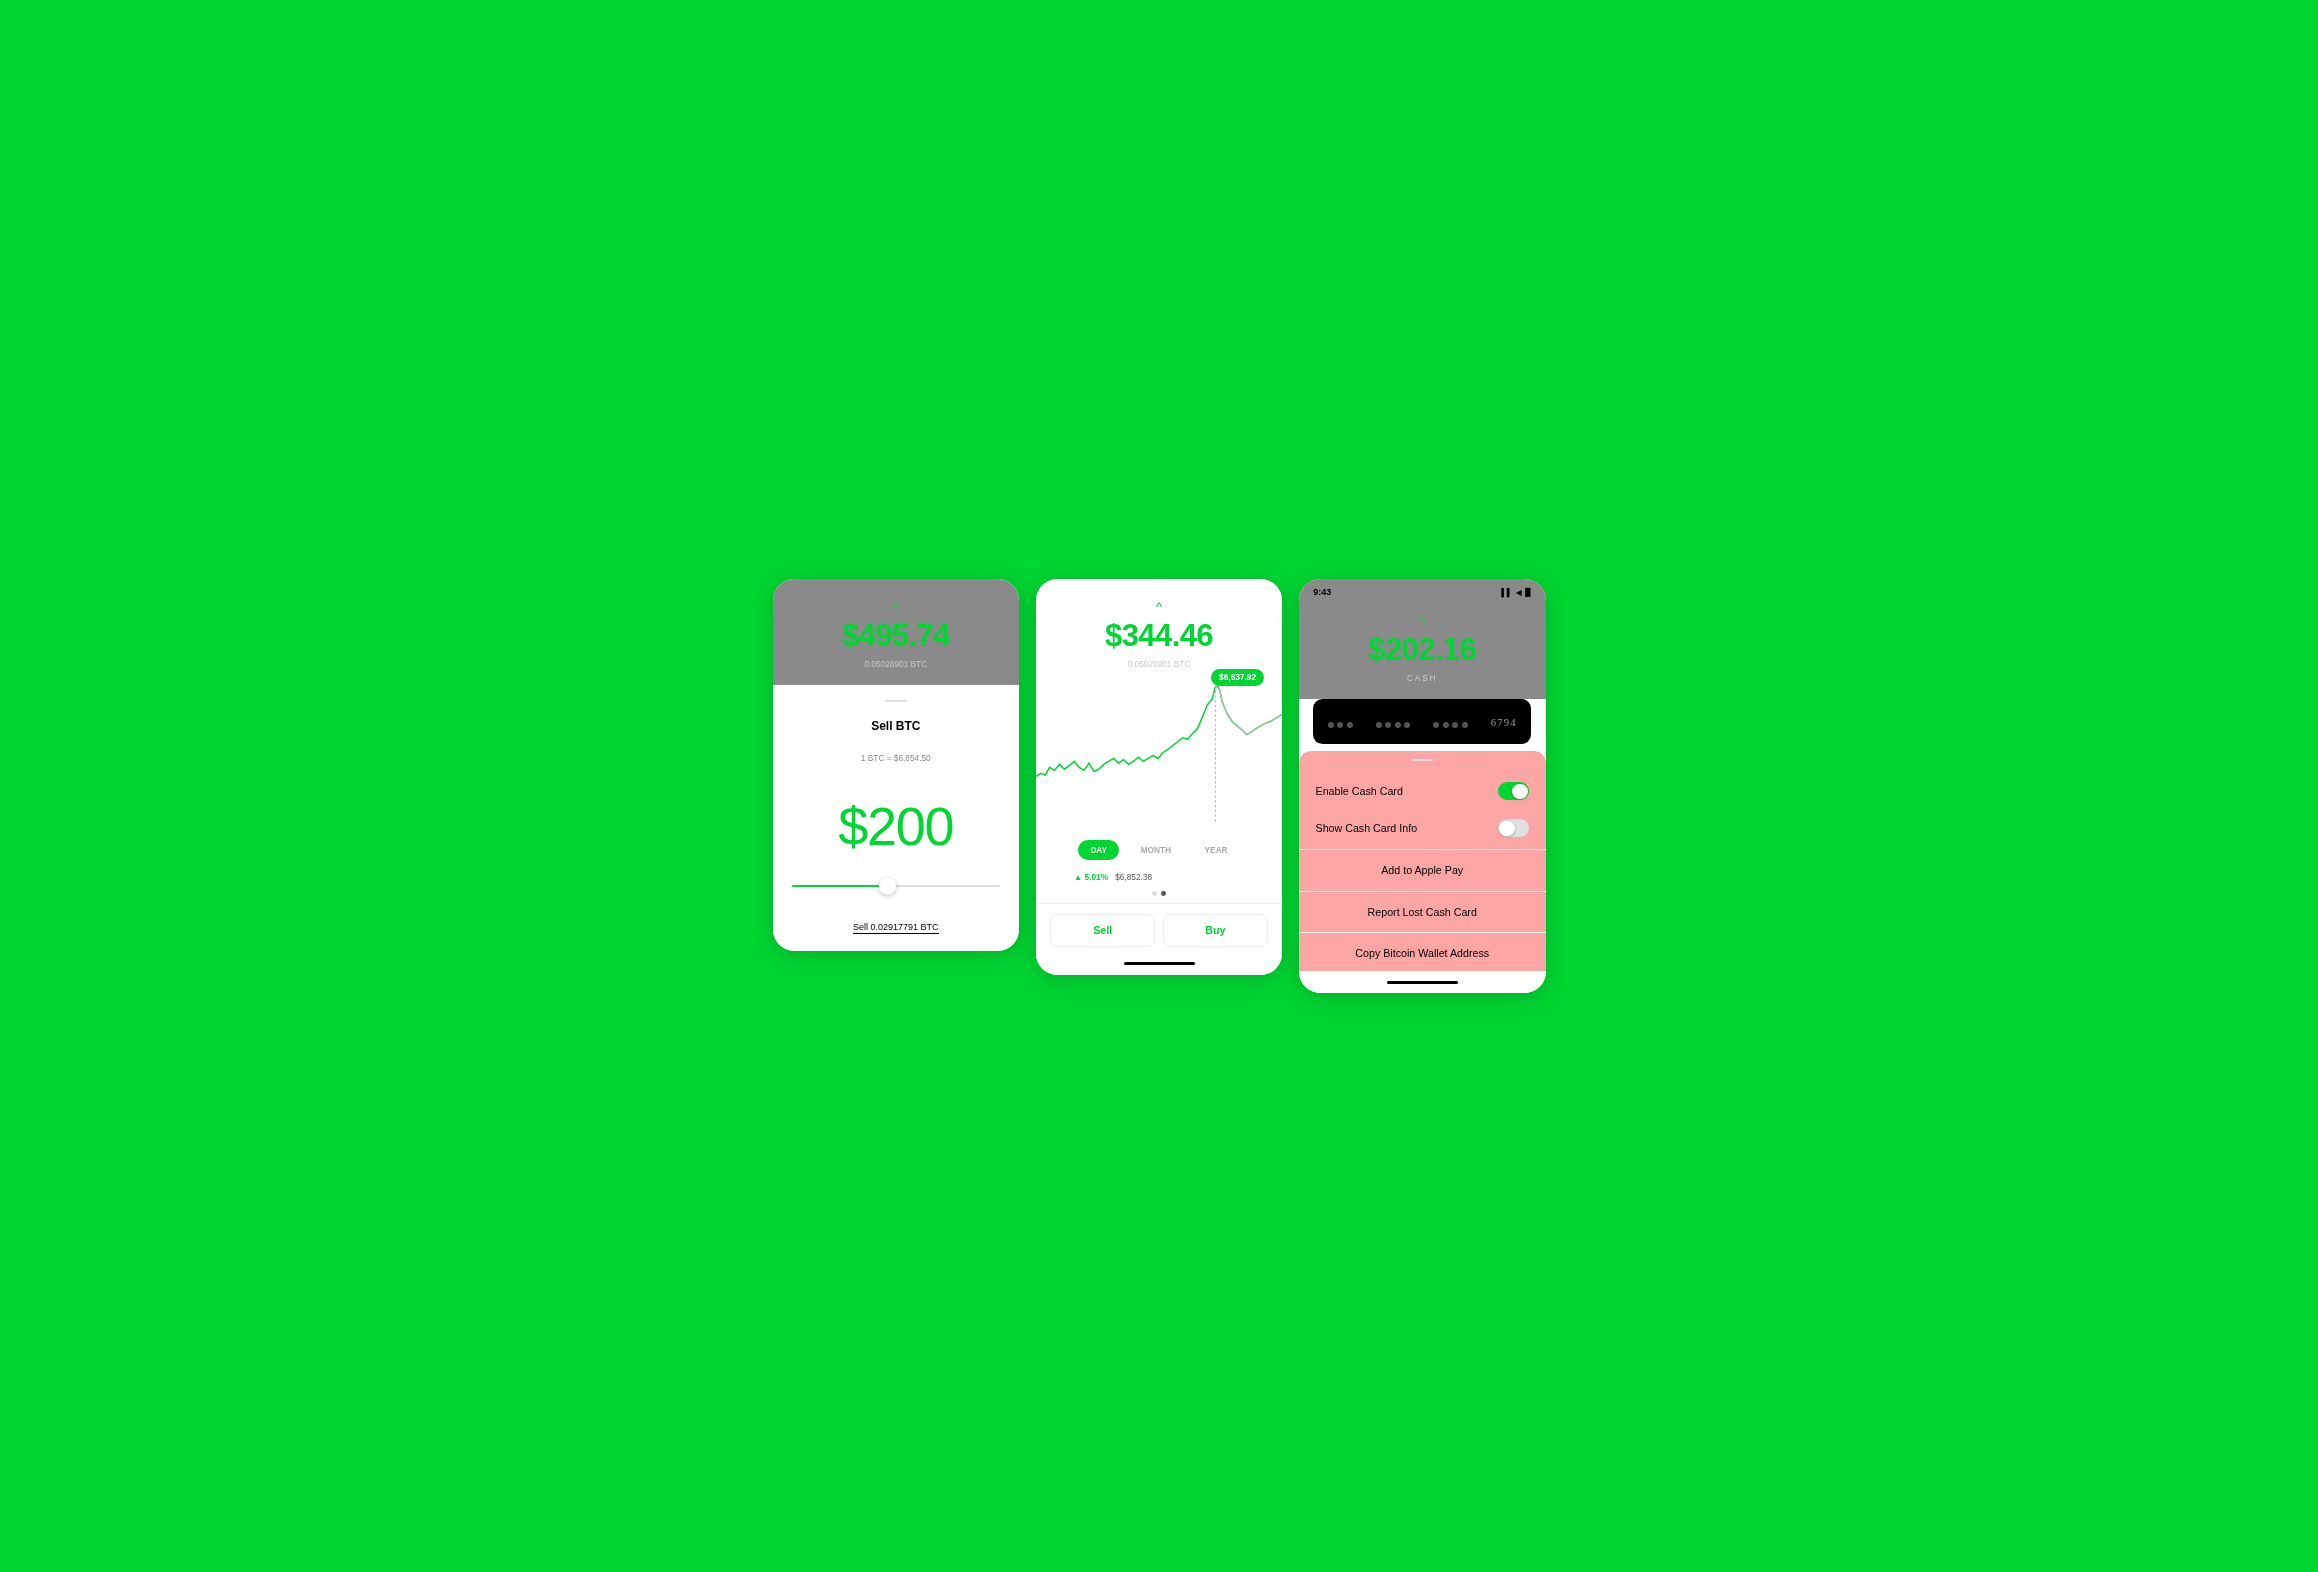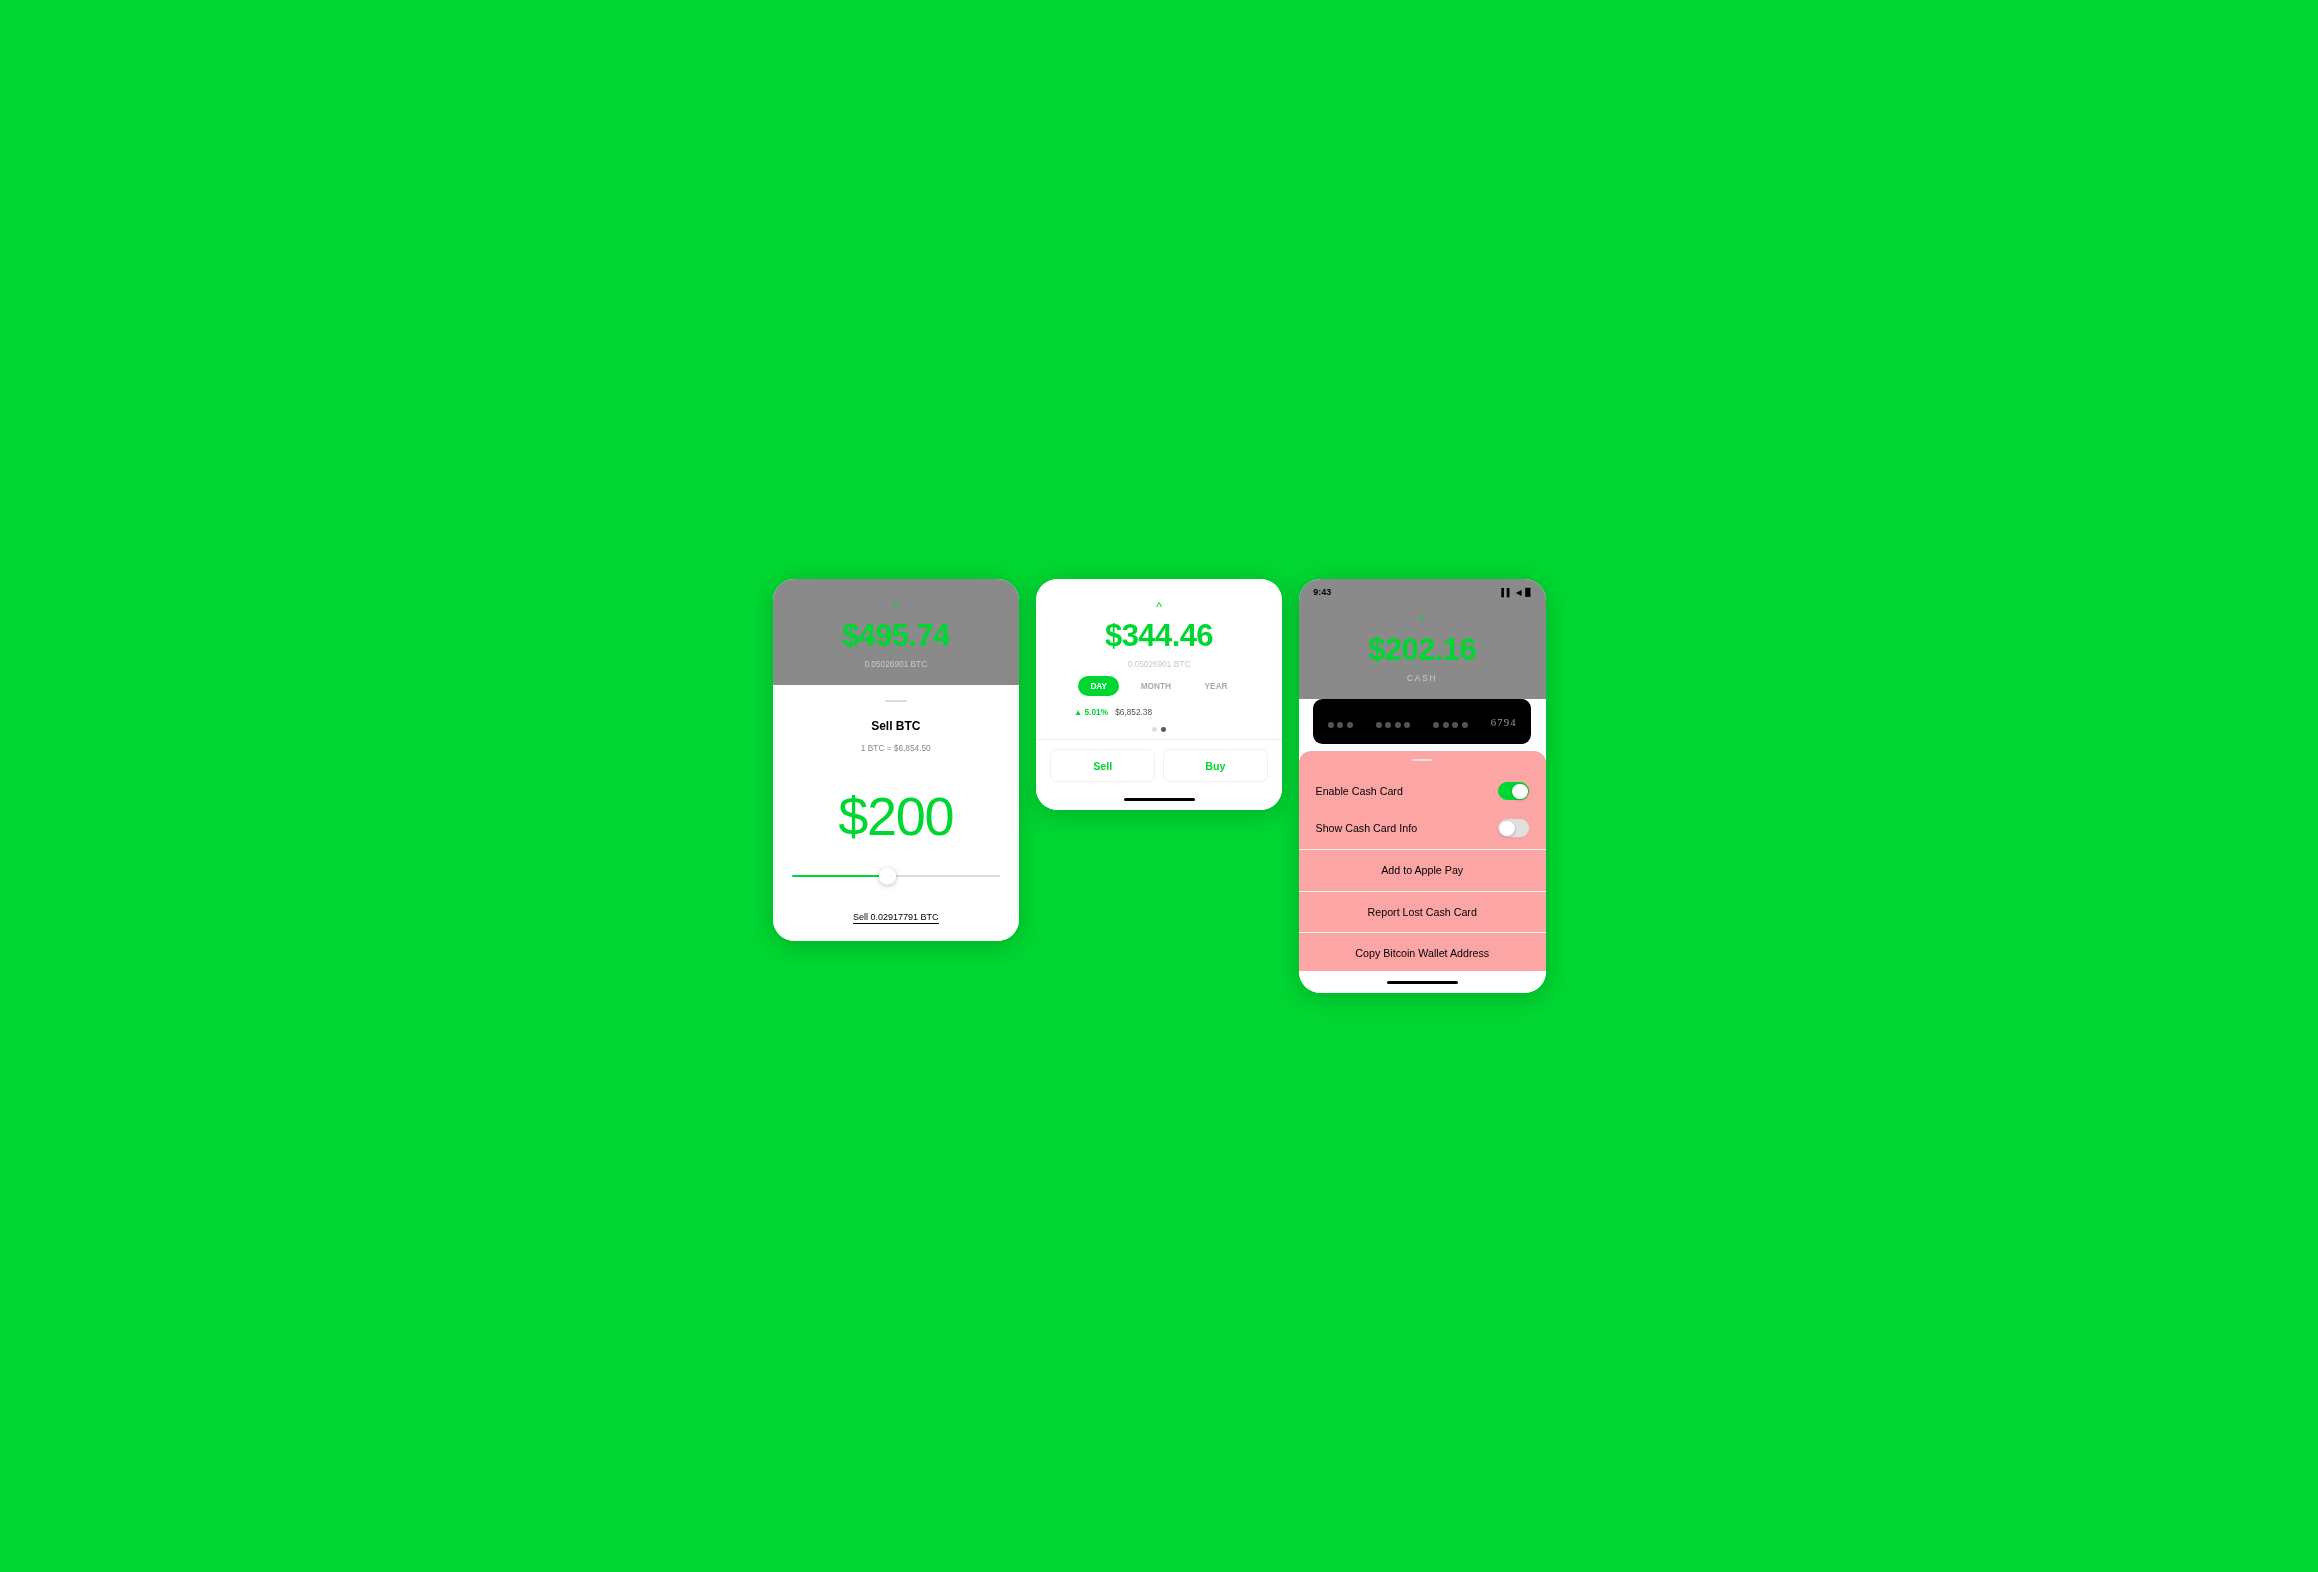--- a/index.html
+++ b/index.html
@@ -66,21 +66,21 @@
       width: 21.4px;
       height: 2.4px;
       background: #ddd;
       border-radius: 1.2px;
       margin-bottom: 16.6px;
     }
     .sell-title {
       font-size: 12px;
       font-weight: 700;
       color: #000;
-      margin-bottom: 10px;
+      margin-bottom: 20px;
     }
     .sell-rate {
       font-size: 8.3px;
       color: #888;
       margin-bottom: 36px;
     }
     .sell-dollar-amount {
       font-size: 54px;
       font-weight: 300;
       color: #00D632;
@@ -390,20 +390,35 @@
       </div>
     </div>
   </div>
 
   <div class="screen">
     <div class="screen2-top">
       <div class="chevron-up">^</div>
       <div class="btc-amount-large">$344.46</div>
       <div class="btc-sub">0.05026901 BTC</div>
     </div>
+    <div class="screen2-chart-section">
+      <div class="chart-wrapper">
+        <div class="chart-tooltip">$6,637.92</div>
+        <svg class="chart-svg" viewBox="0 0 400 260" preserveAspectRatio="none">
+
+          <polyline fill="none" stroke="#00D632" stroke-width="2.5" points="
+              0,180 8,175 15,178 22,165 30,170 38,160 46,168 54,162 62,155 70,165 78,170 86,158 94,172 102,168 110,160 118,155 126,150 134,158 142,152 150,160 158,155 166,148 174,155 182,150 190,145 198,150 206,140 214,135 222,128 230,122 238,115 246,118 254,108 262,100 270,80 278,60 286,50 290,32 294,28 298,35 302,55 310,75 318,88 326,95 334,102 342,110 350,105 360,98 370,92 380,88 390,82 400,76
+            "></polyline>
+
+          <line x1="291" y1="28" x2="291" y2="260" stroke="#aaa" stroke-width="1.5" stroke-dasharray="4,4"></line>
+
+          <polyline fill="none" stroke="#bbb" stroke-width="2" points="291,28 298,35 302,55 310,75 318,88 326,95 334,102 342,110 350,105 360,98 370,92 380,88 390,82 400,76"></polyline>
+        </svg>
+      </div>
+    </div>
     <div class="chart-tabs">
       <div class="chart-tab active">DAY</div>
       <div class="chart-tab inactive">MONTH</div>
       <div class="chart-tab inactive">YEAR</div>
     </div>
     <div class="chart-stats">
       <span class="stat-up">▲ 5.01%</span>
       <span class="stat-price">$6,852.38</span>
     </div>
     <div class="dots-indicator">

